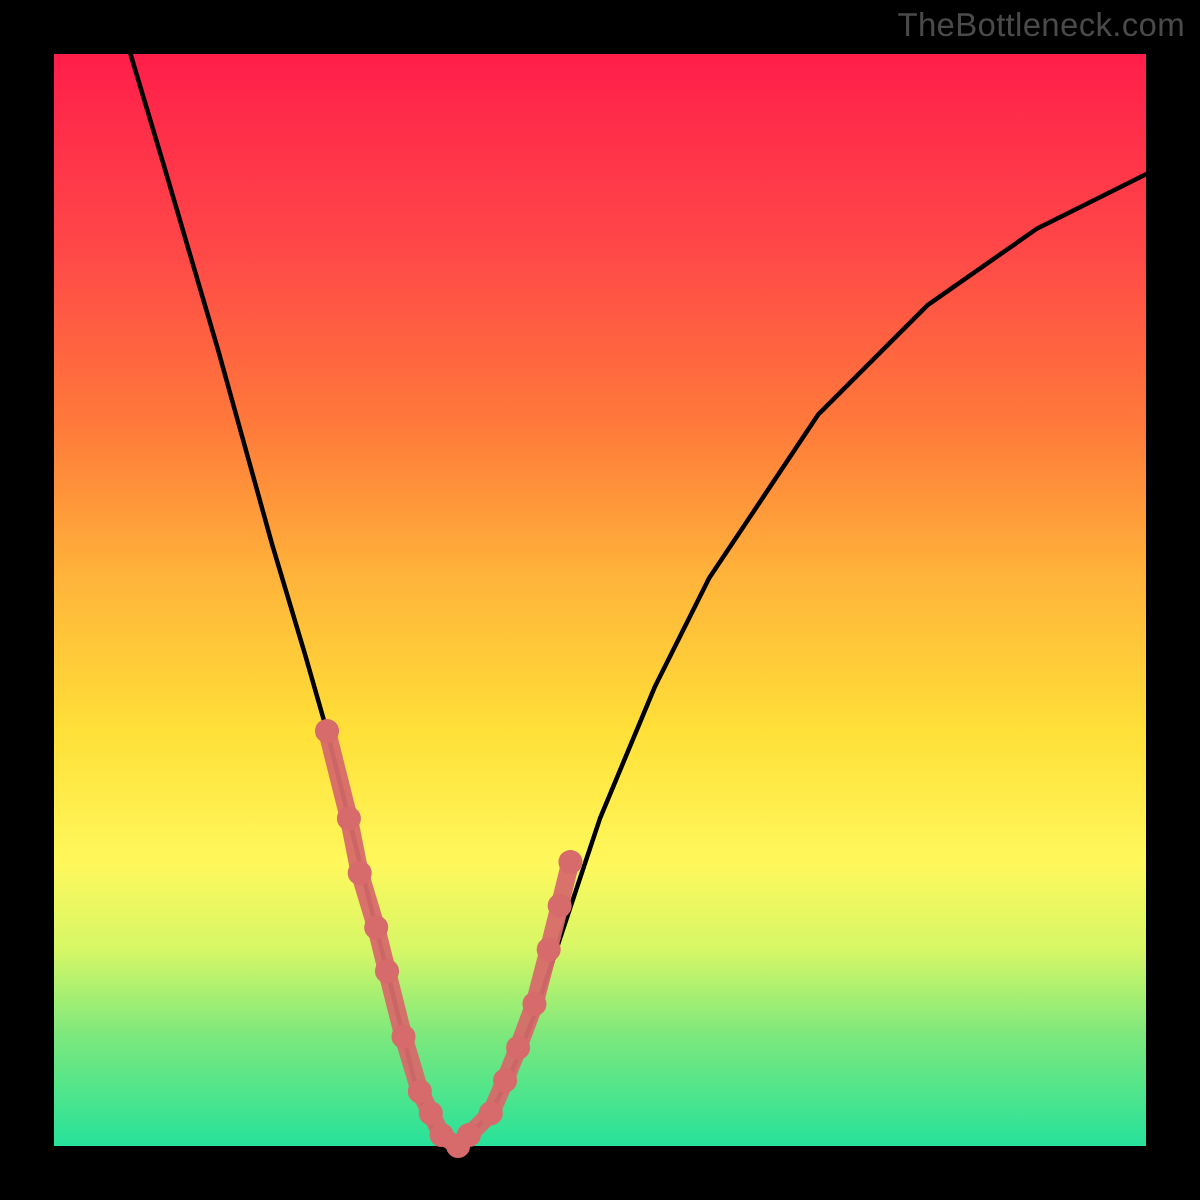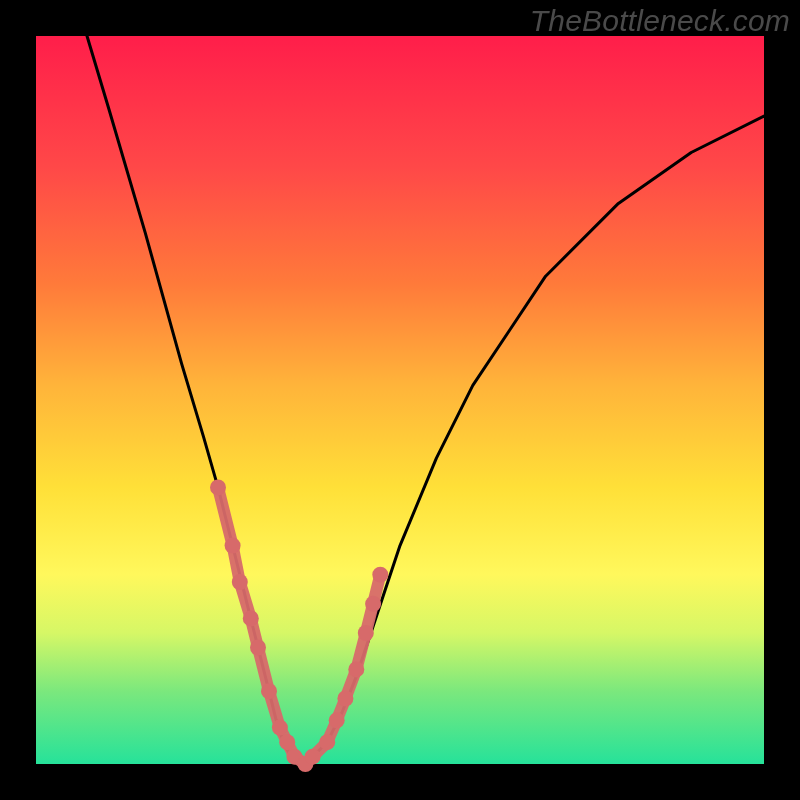--- a/index.html
+++ b/index.html
@@ -32,25 +32,24 @@
       #fff85c 74%,
       #d6f766 82%,
       #7be87d 90%,
       #26e29a 100%);
   }
   .watermark {
     position: absolute;
     top: 4px;
     right: 10px;
     color: #4a4a4a;
-    font-size: 30px;
+    font-size: 22px;
     font-weight: 500;
     letter-spacing: 0.2px;
     z-index: 10;
-    font-style: italic;
   }
   svg.curve {
     position: absolute;
     left: 0;
     top: 0;
     width: 728px;
     height: 728px;
     overflow: visible;
   }
 </style>

